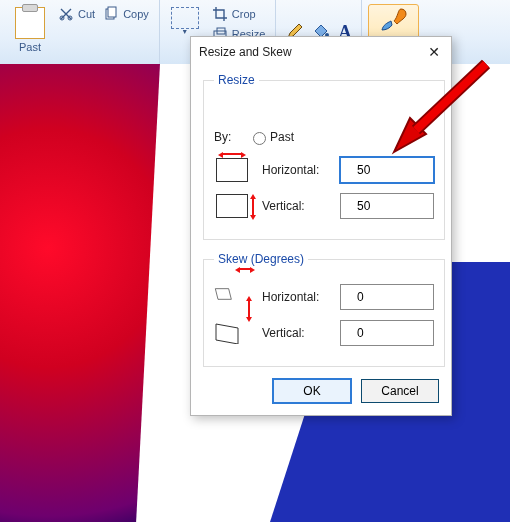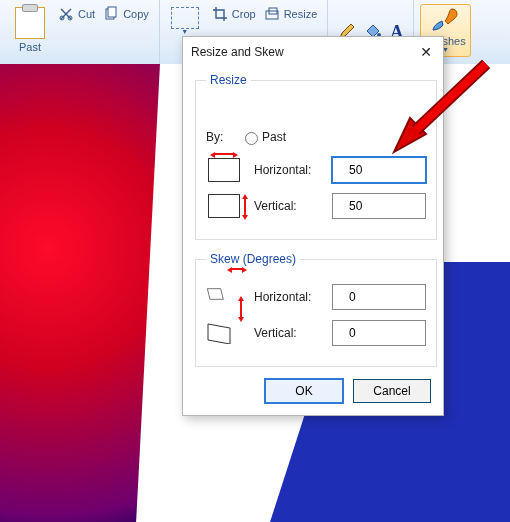--- a/index.html
+++ b/index.html
@@ -23,21 +23,21 @@
   .brush-ic{width:30px;height:26px;position:relative;}
   .brush-ic svg{position:absolute;inset:0;}
   
   .canvas{position:absolute;left:0;top:64px;right:0;bottom:0;background:#fff;}
   .red-grad{position:absolute;left:0;top:0;width:160px;height:460px;
     background:radial-gradient(circle at 30% 40%,#ff0a2a 0%,#d00020 40%,#6e006e 90%,#2d0060 100%);
     clip-path:polygon(0 0,100% 0,85% 100%,0 100%);}
   .blue-tri{position:absolute;right:0;bottom:0;width:240px;height:260px;
     background:#1f2fb5;clip-path:polygon(35% 0,100% 0,100% 100%,0 100%);}
   
-  .dialog{position:absolute;left:182px;top:36px;width:260px;background:#fff;
+  .dialog{position:absolute;left:190px;top:36px;width:260px;background:#fff;
     border:1px solid #b5b5b5;box-shadow:3px 3px 10px rgba(0,0,0,0.25);}
   .titlebar{display:flex;align-items:center;justify-content:space-between;
     padding:6px 8px;font-size:12px;}
   .close-x{width:18px;height:18px;display:flex;align-items:center;justify-content:center;
     font-size:14px;cursor:pointer;}
   .dlg-body{padding:6px 12px 12px 12px;}
   fieldset{border:1px solid #ddd;margin:0 0 12px 0;padding:10px 10px 12px 10px;}
   legend{padding:0 4px;color:#1a4aa8;font-size:12px;}
   .row{display:flex;align-items:center;margin:6px 0;}
   .by-row{margin-bottom:10px;margin-top:32px;}
@@ -98,21 +98,21 @@
         </span>
         <span>Copy</span>
       </div>
     </div>
   </div>
   <div class="rgroup">
     <div class="big-btn" style="margin-right:4px;">
       <div class="sel-rect"></div>
       <span class="dd-caret">▾</span>
     </div>
-    <div style="display:flex;flex-direction:row;">
+    <div style="display:flex;flex-direction:column;">
       <div class="ritem">
         <span class="ricon">
           <svg viewBox="0 0 16 16">
               <path d="M4 1v11h11M1 4h11v11" stroke="#3a5a8a" stroke-width="1.4" fill="none"></path>
             </svg>
         </span>
         <span>Crop</span>
       </div>
       <div class="ritem">
         <span class="ricon">

